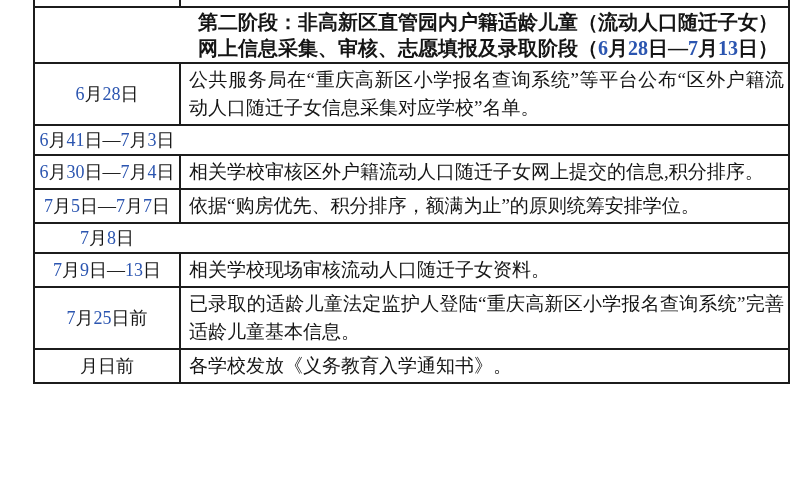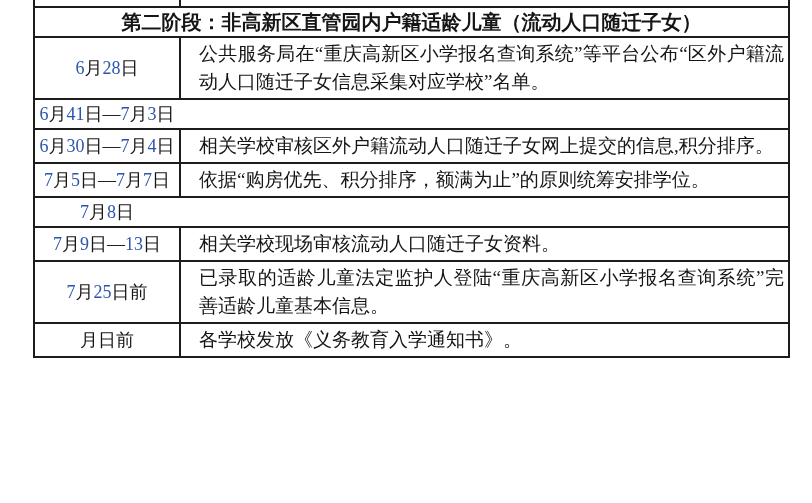--- a/index.html
+++ b/index.html
@@ -44,28 +44,28 @@
     padding: 2px 1px;
     box-sizing: border-box;
     letter-spacing: 0;
   }
 
   .content-cell {
     flex: 1 1 auto;
     border-left: 2px solid var(--line);
     font-size: 19px;
     line-height: 28px;
-    padding: 2px 4px 2px 18px;
+    padding: 2px 4px 2px 8px;
     box-sizing: border-box;
     text-align: justify;
   }
 
   .row.section {
     display: block;
-    text-align: center;
+    text-align: right;
     font-weight: bold;
     font-size: 20px;
     padding: 1px 10px;
   }
   .section-line { line-height: 26px; }
 
   .num {
     color: var(--digit-blue);
     font-weight: inherit;
   }
@@ -73,20 +73,21 @@
 </head>
 <body style="--digit-blue: #2b55b0; --line: #1c1c1c; color: rgb(21, 21, 21); background: rgb(255, 255, 255);">
 
 <div class="sheet">
     <div class="row partial">
       <div class="date-cell"></div>
       <div class="content-cell"></div>
     </div>
     <div class="row section">
       <div class="section-line">第二阶段：非高新区直管园内户籍适龄儿童（流动人口随迁子女）</div>
+      <div class="section-line">网上信息采集、审核、志愿填报及录取阶段（<span class="num">6</span>月<span class="num">28</span>日—<span class="num">7</span>月<span class="num">13</span>日）</div>
     </div>
     <div class="row entry">
       <div class="date-cell"><span class="num">6</span>月<span class="num">28</span>日</div>
       <div class="content-cell">公共服务局在“重庆高新区小学报名查询系统”等平台公布“区外户籍流动人口随迁子女信息采集对应学校”名单。</div>
     </div>
     <div class="row entry">
       <div class="date-cell"><span class="num">6</span>月<span class="num">41</span>日—<span class="num">7</span>月<span class="num">3</span>日</div>
     </div>
     <div class="row entry">
       <div class="date-cell"><span class="num">6</span>月<span class="num">30</span>日—<span class="num">7</span>月<span class="num">4</span>日</div>

